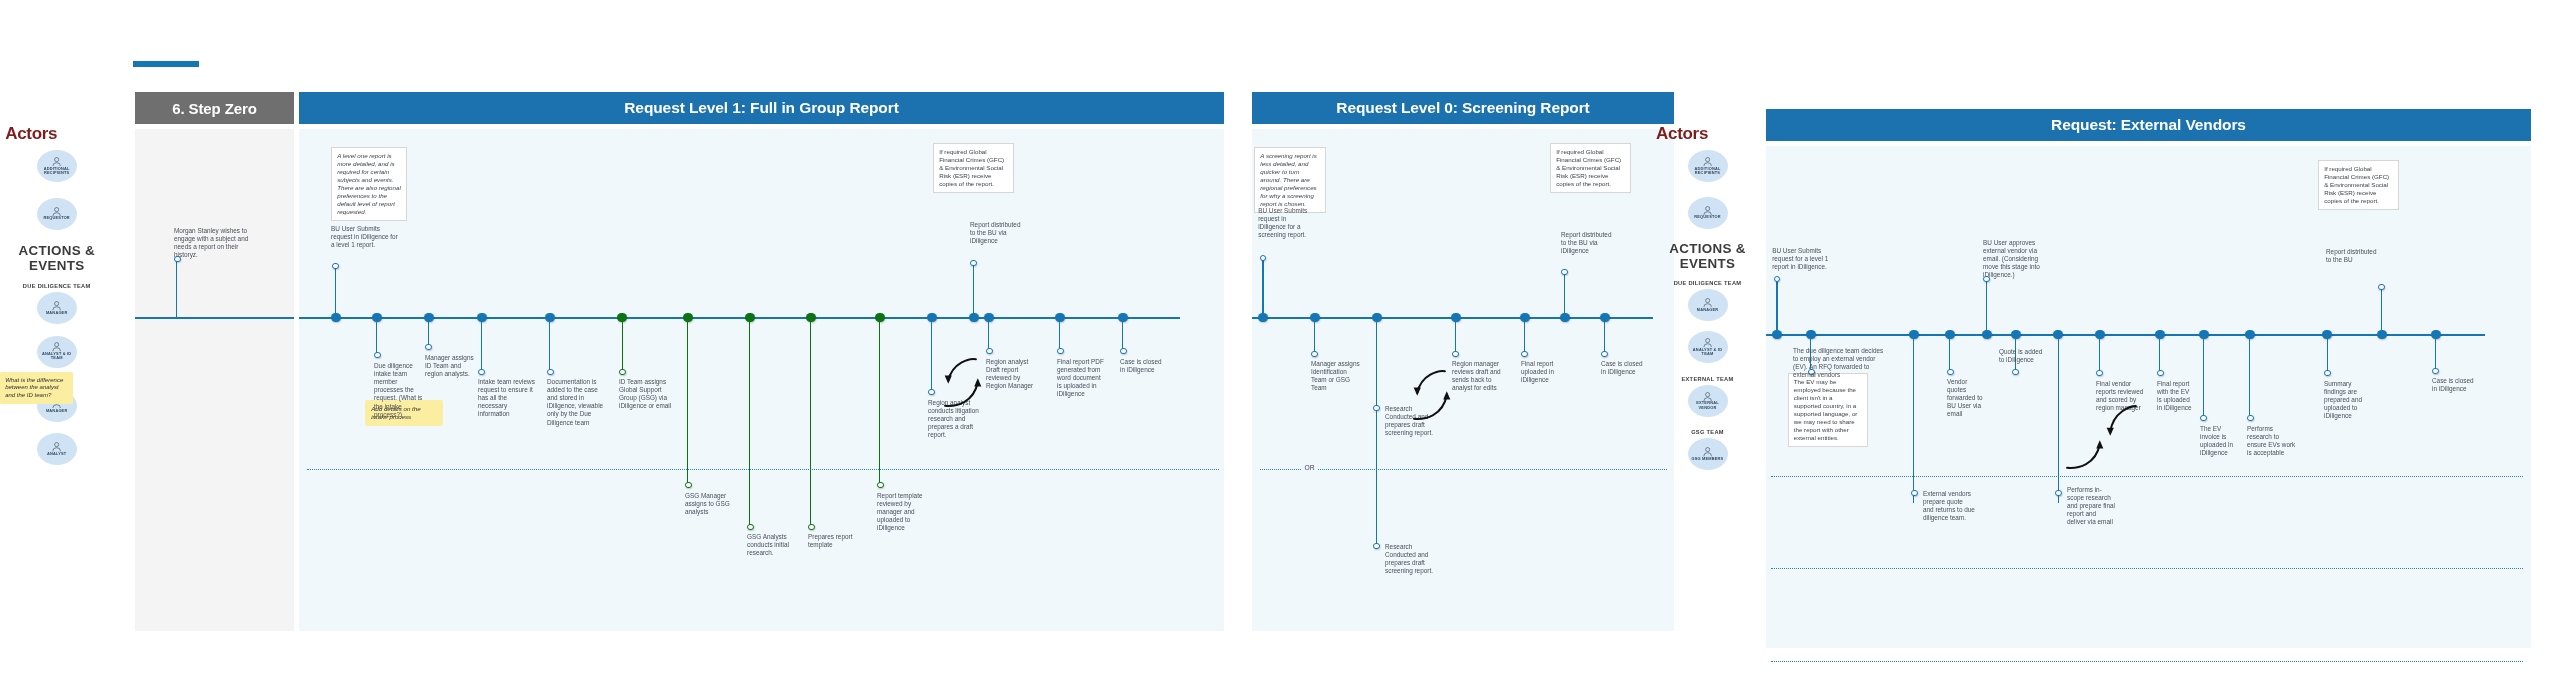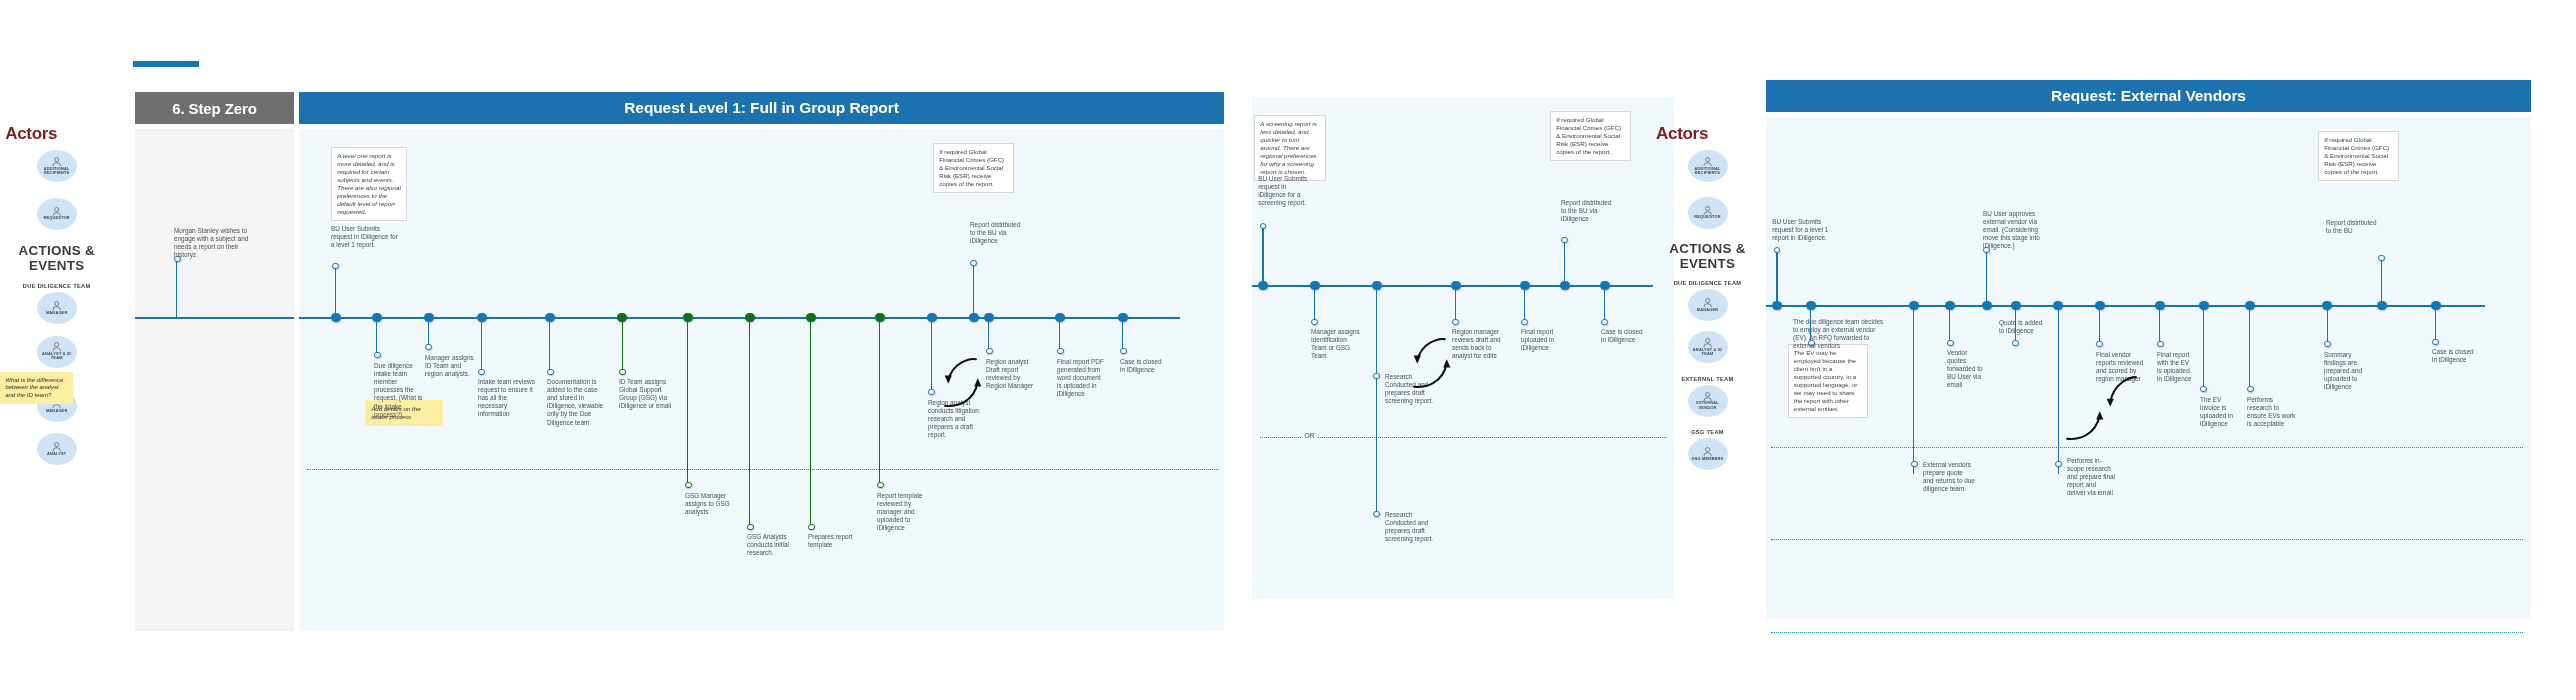--- a/index.html
+++ b/index.html
@@ -279,20 +279,21 @@
       </svg>
       <svg class="arrow" style="left:643px; top:245px;" width="46" height="35" viewBox="0 0 90 68">
         <path d="M6 62 C 28 64, 62 56, 70 16" fill="none" stroke="#111" stroke-width="4" stroke-linecap="round"></path>
         <path d="M70 8 l 7 16 l -14 0 z" fill="#111"></path>
       </svg>
 
     </div>
   </div>
 
   <div class="lane" style="left:1252px; top:92px; width:422px;">
+    <div class="lane-header blue">Request Level 0: Screening Report</div>
     <div class="lane-body blue-body" style="height:502px; margin-top:4.6px;">
 
       <div class="callout italic" style="left:2.1px; top:18px; width:72px;">A screening report is less detailed, and quicker to turn around. There are regional preferences for why a screening report is chosen.</div>
       <div class="callout" style="left:298px; top:14.4px; width:81px;">If required Global Financial Crimes (GFC) &amp; Environmental Social Risk (ESR) receive copies of the report.</div>
 
       <div class="axis" style="left:0px; top:188px; width:401px;"></div>
       <div class="divider-dotted" style="left:7.7px; top:340px; width:407px;"></div>
       <div class="or-label" style="left:50px; top:335px;">OR</div>
 
       <div class="caption" style="left:6.2px; top:78px; width:57px;">BU User Submits request in iDiligence for a screening report.</div>
@@ -394,21 +395,21 @@
     <div class="team-label" style="margin-top:12.4px;">GSG TEAM</div>
     <div class="actor-chip" style="margin-top:3.1px;">
       <svg width="11.3" height="9.3" viewBox="0 0 22 18">
         <circle cx="11" cy="5" r="4" fill="none" stroke="#2b3a47" stroke-width="1.1"></circle>
         <path d="M3.5 18 a7.5 7 0 0 1 15 0" fill="none" stroke="#2b3a47" stroke-width="1.1"></path>
       </svg>
       <div class="actor-name">GSG MEMBERS</div>
     </div>
   </div>
 
-  <div class="lane" style="left:1766px; top:80px; width:765px;">
+  <div class="lane" style="left:1766px; top:109px; width:765px;">
     <div class="lane-header blue">Request: External Vendors</div>
     <div class="lane-body blue-body" style="height:502px; margin-top:4.6px;">
 
       <div class="callout" style="left:21.6px; top:227px; width:80px;">The EV may be employed because the client isn't in a supported country, in a supported language, or we may need to share the report with other external entities.</div>
       <div class="callout" style="left:552px; top:14.4px; width:81px;">If required Global Financial Crimes (GFC) &amp; Environmental Social Risk (ESR) receive copies of the report.</div>
 
       <div class="axis" style="left:0px; top:188px; width:719px;"></div>
       <div class="divider-dotted" style="left:5.2px; top:330px; width:752px;"></div>
       <div class="divider-dotted" style="left:5.2px; top:422px; width:752px;"></div>
       <div class="divider-dotted" style="left:5.2px; top:515px; width:752px;"></div>

